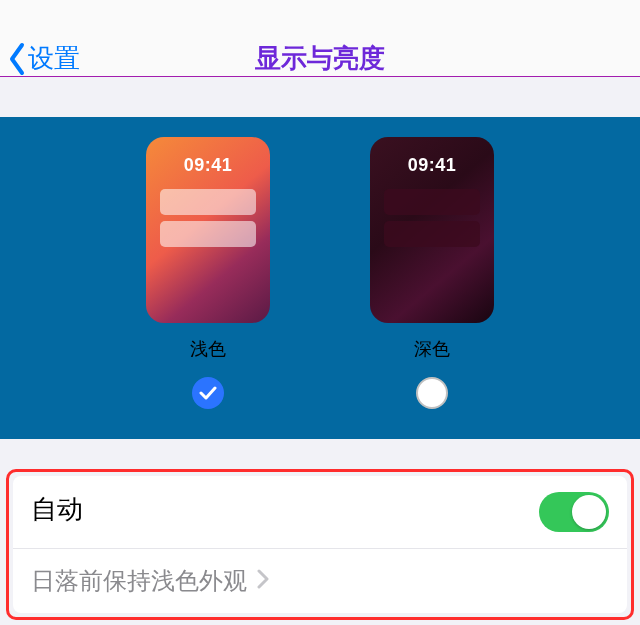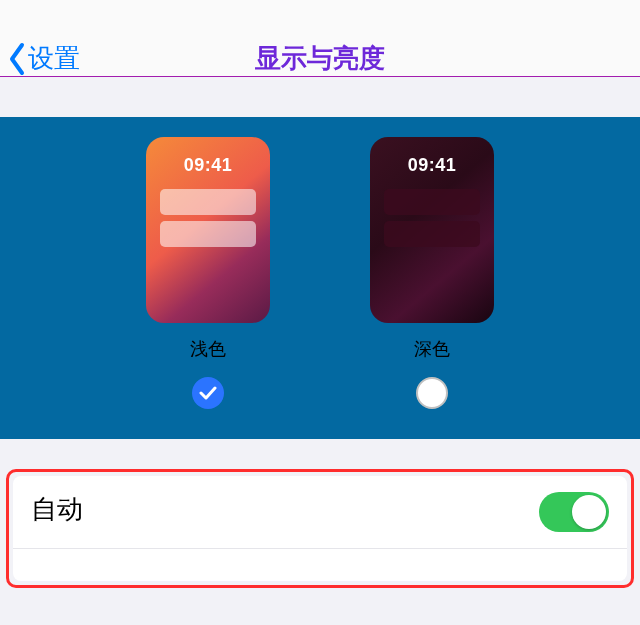--- a/index.html
+++ b/index.html
@@ -220,16 +220,24 @@
   <div class="list">
 
     <div class="list-row">
       <span>自动</span>
       <div class="toggle">
         <div class="knob"></div>
       </div>
     </div>
 
     <div class="list-row">
+      <div class="row-value">
+        <span>日落前保持浅色外观</span>
+        <span class="chevron">
+          <svg width="12" height="20" viewBox="0 0 12 20">
+            <polyline points="2,2 10,10 2,18" fill="none" stroke="#c5c5c9" stroke-width="3" stroke-linecap="round" stroke-linejoin="round"></polyline>
+          </svg>
+        </span>
+      </div>
     </div>
 
   </div>
 </div>
 
 </body></html>

